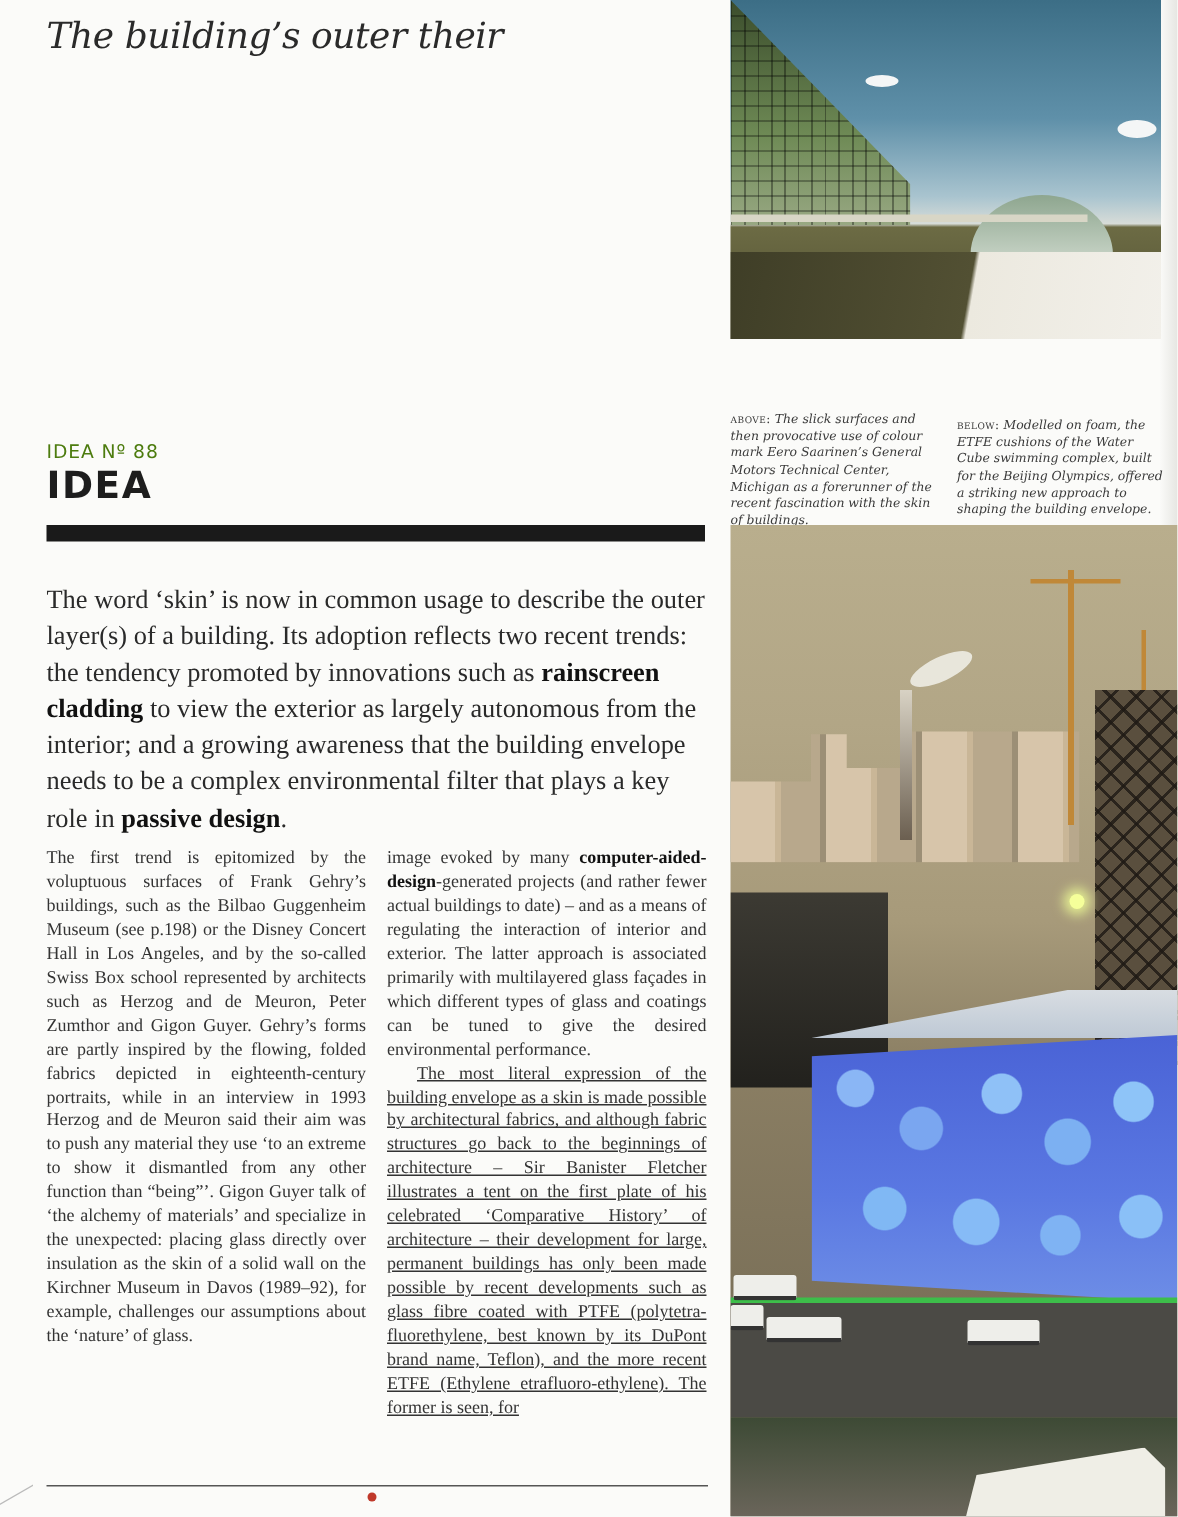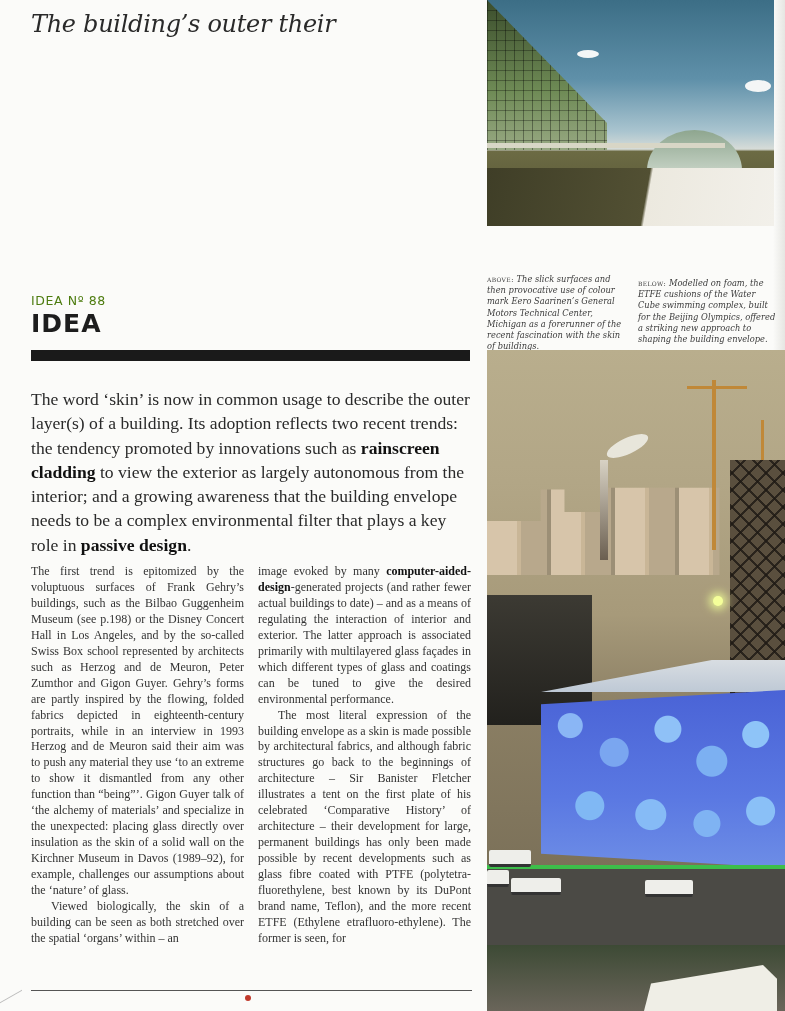--- a/index.html
+++ b/index.html
@@ -38,21 +38,21 @@
     line-height:24.3px; color:#2a2a2a;
   }
   .intro b { color:#111; }
   .col {
     position:absolute; top:564px; width:213px;
     font-family:"Liberation Serif", serif; font-size:12px;
     line-height:15.95px; text-align:justify; color:#333;
     hyphens:manual;
   }
   .col p { margin:0; }
-  .col p + p { text-indent:20px; }
+  .col p + p { text-indent:20px;text-decoration:underline; }
   .col b { color:#111; }
   .col-left { left:31px; }
   .col-right { left:258px; }
   .rule-thin {
     position:absolute; left:31px; top:990px; width:441px; height:1px;
     background:#555;
   }
   .red-dot {
     position:absolute; left:245px; top:995px; width:6px; height:6px;
     border-radius:50%; background:#c0392b;
@@ -196,21 +196,20 @@
 <div class="idea-no">IDEA Nº 88</div>
 <div class="idea-title">IDEA</div>
 <div class="rule-thick"></div>
 
 <div class="intro">
   <span>The word ‘skin’ is now in common usage to describe the outer layer(s) of a building. Its adoption reflects two recent trends: the tendency promoted by innovations such as </span><b>rainscreen cladding</b><span> to view the exterior as largely autonomous from the interior; and a growing awareness that the building envelope needs to be a complex environmental filter that plays a key role in </span><b>passive design</b><span>.</span>
 </div>
 
 <div class="col col-left">
   <p>The first trend is epitomized by the voluptuous surfaces of Frank Gehry’s buildings, such as the Bilbao Guggenheim Museum (see p.198) or the Disney Concert Hall in Los Angeles, and by the so-called Swiss Box school represented by architects such as Herzog and de Meuron, Peter Zumthor and Gigon Guyer. Gehry’s forms are partly inspired by the flowing, folded fabrics depicted in eighteenth-century portraits, while in an interview in 1993 Herzog and de Meuron said their aim was to push any material they use ‘to an extreme to show it dismantled from any other function than “being”’. Gigon Guyer talk of ‘the alchemy of materials’ and specialize in the unexpected: placing glass directly over insulation as the skin of a solid wall on the Kirchner Museum in Davos (1989–92), for example, challenges our assumptions about the ‘nature’ of glass.</p>
-  <p>Viewed biologically, the skin of a building can be seen as both stretched over the spatial ‘organs’ within – an</p>
 </div>
 
 <div class="col col-right">
   <p><span>image evoked by many </span><b>computer-aided-design</b><span>-generated projects (and rather fewer actual buildings to date) – and as a means of regulating the interaction of interior and exterior. The latter approach is associated primarily with multilayered glass façades in which different types of glass and coatings can be tuned to give the desired environmental performance.</span></p>
   <p>The most literal expression of the building envelope as a skin is made possible by architectural fabrics, and although fabric structures go back to the beginnings of architecture – Sir Banister Fletcher illustrates a tent on the first plate of his celebrated ‘Comparative History’ of architecture – their development for large, permanent buildings has only been made possible by recent developments such as glass fibre coated with PTFE (polytetra-fluorethylene, best known by its DuPont brand name, Teflon), and the more recent ETFE (Ethylene etrafluoro-ethylene). The former is seen, for</p>
 </div>
 
 <div class="photo photo-bottom" aria-label="Water Cube, Beijing photo">
   <div class="city"></div>
   <div class="smoke"></div>

